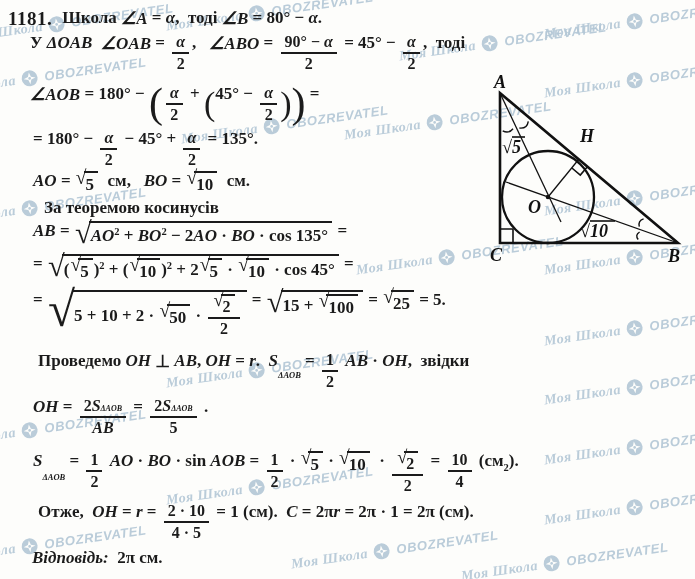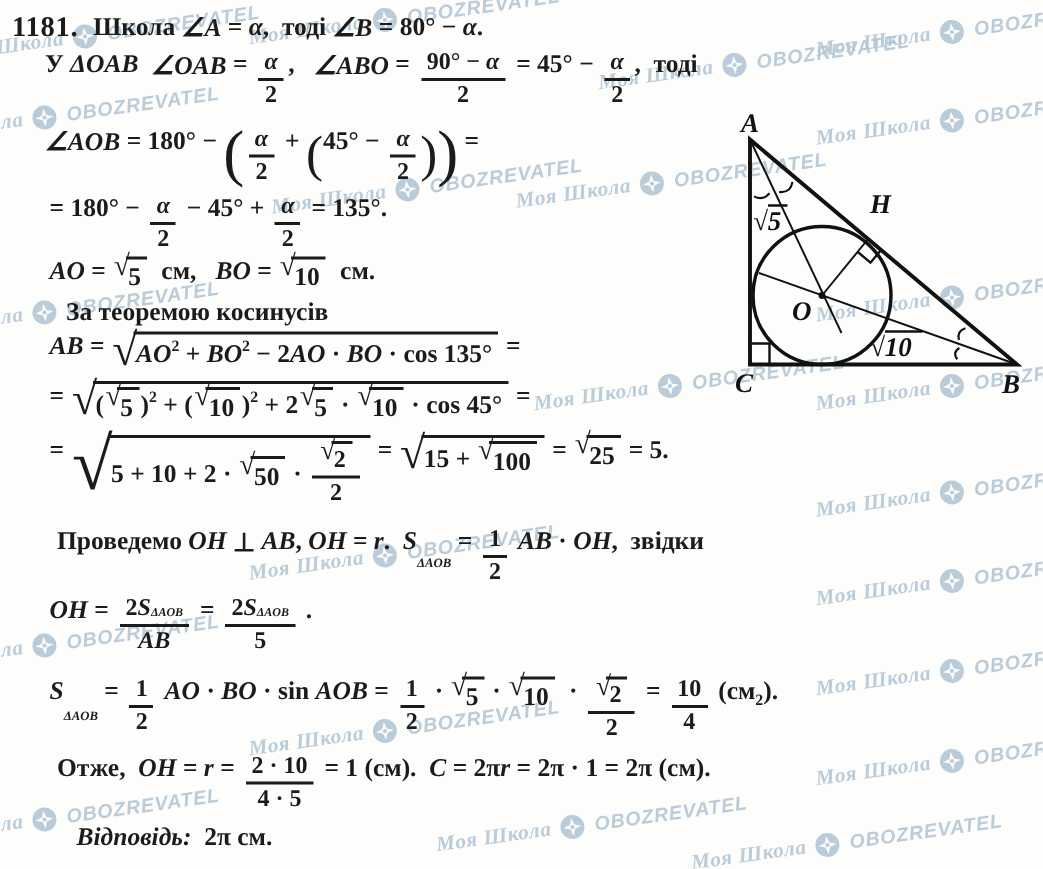--- a/index.html
+++ b/index.html
@@ -301,21 +301,21 @@
       <div class="math-line" style="left: 33px; top: 129px;"><span class="mt">= 180° − </span><span class="frac"><span class="num"><span class="mt it">α</span></span><span class="den"><span class="mt">2</span></span></span><span class="mt"> − 45° + </span><span class="frac"><span class="num"><span class="mt it">α</span></span><span class="den"><span class="mt">2</span></span></span><span class="mt"> = 135°.</span></div>
       <div class="math-line" style="left: 33px; top: 171px;"><span class="mt it">AO</span><span class="mt"> = </span><span class="sqrt"><span class="rad s1">√</span><span class="sqb"><span class="mt">5</span></span></span><span class="mt">  см,   </span><span class="mt it">BO</span><span class="mt"> = </span><span class="sqrt"><span class="rad s1">√</span><span class="sqb"><span class="mt">10</span></span></span><span class="mt">  см.</span></div>
       <div class="math-line" style="left: 44px; top: 198px;"><span class="mt">За теоремою косинусів</span></div>
       <div class="math-line" style="left: 33px; top: 221px;"><span class="mt it">AB</span><span class="mt"> = </span><span class="sqrt"><span class="rad s2">√</span><span class="sqb"><span class="mt it">AO</span><span class="sup">2</span><span class="mt"> + </span><span class="mt it">BO</span><span class="sup">2</span><span class="mt"> − 2</span><span class="mt it">AO</span><span class="mt"> · </span><span class="mt it">BO</span><span class="mt"> · cos 135°</span></span></span><span class="mt"> =</span></div>
       <div class="math-line" style="left: 33px; top: 254px;"><span class="mt">= </span><span class="sqrt"><span class="rad s2">√</span><span class="sqb"><span class="mt">(</span><span class="sqrt"><span class="rad s1">√</span><span class="sqb"><span class="mt">5</span></span></span><span class="mt">)</span><span class="sup">2</span><span class="mt"> + </span><span class="mt">(</span><span class="sqrt"><span class="rad s1">√</span><span class="sqb"><span class="mt">10</span></span></span><span class="mt">)</span><span class="sup">2</span><span class="mt"> + 2</span><span class="sqrt"><span class="rad s1">√</span><span class="sqb"><span class="mt">5</span></span></span><span class="mt"> · </span><span class="sqrt"><span class="rad s1">√</span><span class="sqb"><span class="mt">10</span></span></span><span class="mt"> · cos 45°</span></span></span><span class="mt"> =</span></div>
       <div class="math-line" style="left: 33px; top: 290px;"><span class="mt">= </span><span class="sqrt"><span class="rad s3">√</span><span class="sqb"><span class="mt">5 + 10 + 2 · </span><span class="sqrt"><span class="rad s1">√</span><span class="sqb"><span class="mt">50</span></span></span><span class="mt"> · </span><span class="frac"><span class="num"><span class="sqrt"><span class="rad s1">√</span><span class="sqb"><span class="mt">2</span></span></span></span><span class="den"><span class="mt">2</span></span></span></span></span><span class="mt"> = </span><span class="sqrt"><span class="rad s2">√</span><span class="sqb"><span class="mt">15 + </span><span class="sqrt"><span class="rad s1">√</span><span class="sqb"><span class="mt">100</span></span></span></span></span><span class="mt"> = </span><span class="sqrt"><span class="rad s1">√</span><span class="sqb"><span class="mt">25</span></span></span><span class="mt"> = 5.</span></div>
       <div class="math-line" style="left: 38px; top: 351px;"><span class="mt">Проведемо </span><span class="mt it">OH</span><span class="mt"> ⊥ </span><span class="mt it">AB</span><span class="mt">, </span><span class="mt it">OH</span><span class="mt"> = </span><span class="mt it">r</span><span class="mt">.  </span><span class="mt it">S</span><span class="sub it">ΔAOB</span><span class="mt"> = </span><span class="frac"><span class="num"><span class="mt">1</span></span><span class="den"><span class="mt">2</span></span></span><span class="mt"> </span><span class="mt it">AB</span><span class="mt"> · </span><span class="mt it">OH</span><span class="mt">,  звідки</span></div>
       <div class="math-line" style="left: 33px; top: 397px;"><span class="mt it">OH</span><span class="mt"> = </span><span class="frac"><span class="num"><span class="mt">2</span><span class="mt it">S</span><span class="sub it">ΔAOB</span></span><span class="den"><span class="mt it">AB</span></span></span><span class="mt"> = </span><span class="frac"><span class="num"><span class="mt">2</span><span class="mt it">S</span><span class="sub it">ΔAOB</span></span><span class="den"><span class="mt">5</span></span></span><span class="mt"> .</span></div>
       <div class="math-line" style="left: 33px; top: 451px;"><span class="mt it">S</span><span class="sub it">ΔAOB</span><span class="mt"> = </span><span class="frac"><span class="num"><span class="mt">1</span></span><span class="den"><span class="mt">2</span></span></span><span class="mt"> </span><span class="mt it">AO</span><span class="mt"> · </span><span class="mt it">BO</span><span class="mt"> · sin </span><span class="mt it">AOB</span><span class="mt"> = </span><span class="frac"><span class="num"><span class="mt">1</span></span><span class="den"><span class="mt">2</span></span></span><span class="mt"> · </span><span class="sqrt"><span class="rad s1">√</span><span class="sqb"><span class="mt">5</span></span></span><span class="mt"> · </span><span class="sqrt"><span class="rad s1">√</span><span class="sqb"><span class="mt">10</span></span></span><span class="mt">  · </span><span class="frac"><span class="num"><span class="sqrt"><span class="rad s1">√</span><span class="sqb"><span class="mt">2</span></span></span></span><span class="den"><span class="mt">2</span></span></span><span class="mt"> = </span><span class="frac"><span class="num"><span class="mt">10</span></span><span class="den"><span class="mt">4</span></span></span><span class="mt"> (см</span><span class="sup">2</span><span class="mt">).</span></div>
       <div class="math-line" style="left: 38px; top: 502px;"><span class="mt">Отже,  </span><span class="mt it">OH</span><span class="mt"> = </span><span class="mt it">r</span><span class="mt"> = </span><span class="frac"><span class="num"><span class="mt">2 · 10</span></span><span class="den"><span class="mt">4 · 5</span></span></span><span class="mt"> = 1 (см).  </span><span class="mt it">C</span><span class="mt"> = 2π</span><span class="mt it">r</span><span class="mt"> = 2π · 1 = 2π (см).</span></div>
-      <div class="math-line" style="left: 51px; top: 548px;"><span class="mt it">Відповідь:</span><span class="mt">  2π см.</span></div>
+      <div class="math-line" style="left: 32px; top: 548px;"><span class="mt it">Відповідь:</span><span class="mt">  2π см.</span></div>
     </div>
 
   <svg id="figure" width="217" height="212" viewBox="0 0 217 212">
 
     <path d="M22,33 L22,183 L200,183 Z" fill="none" stroke="#111" stroke-width="2.6" stroke-linejoin="miter"></path>
 
     <circle cx="70" cy="137" r="46" fill="none" stroke="#111" stroke-width="2.3"></circle>
 
     <line x1="22" y1="33" x2="83" y2="162" stroke="#111" stroke-width="1.3"></line>
 

